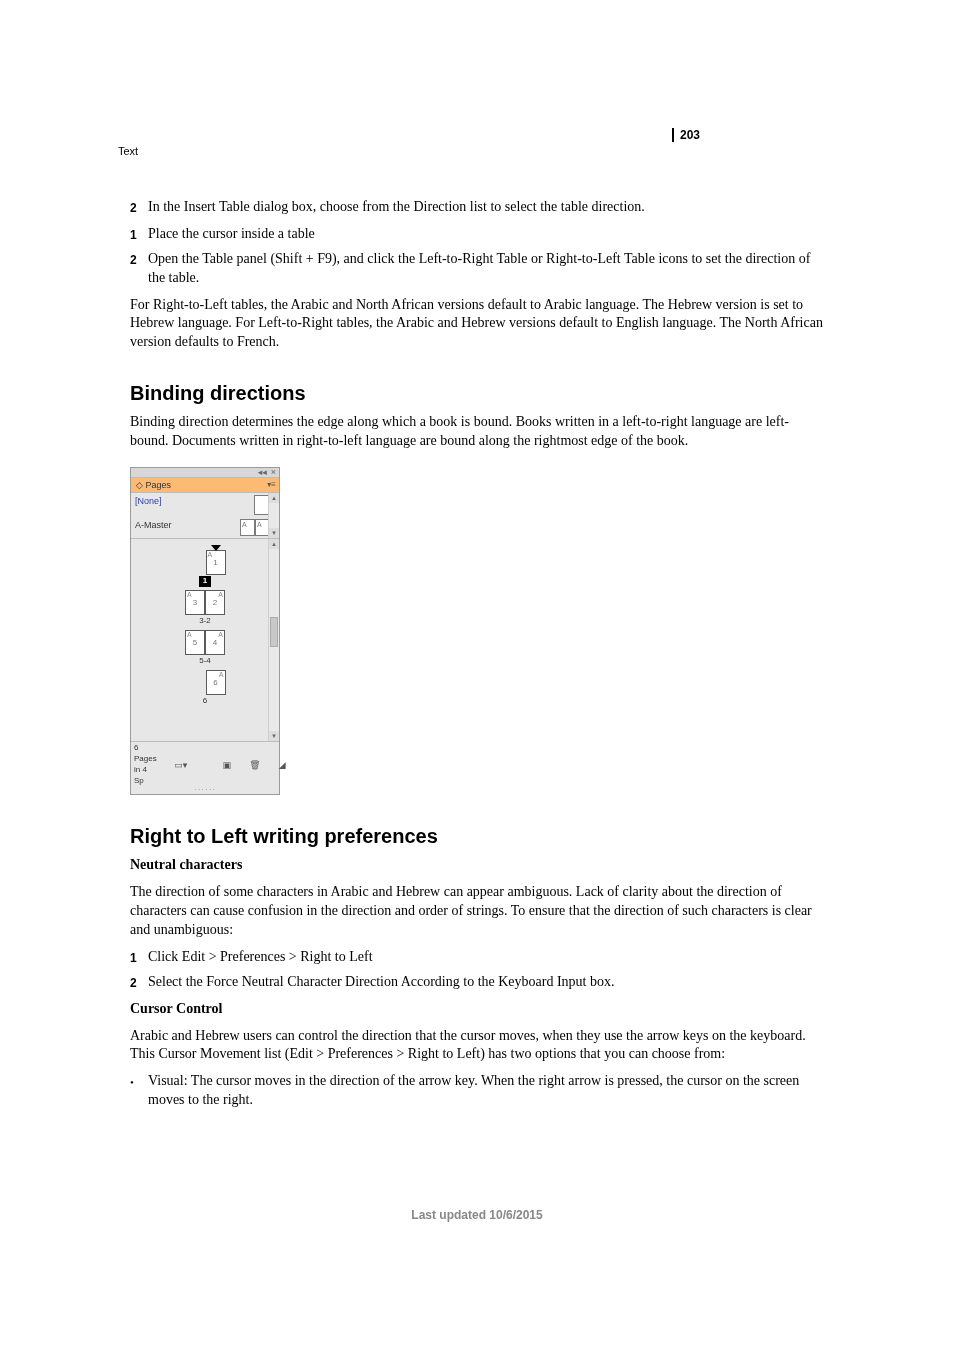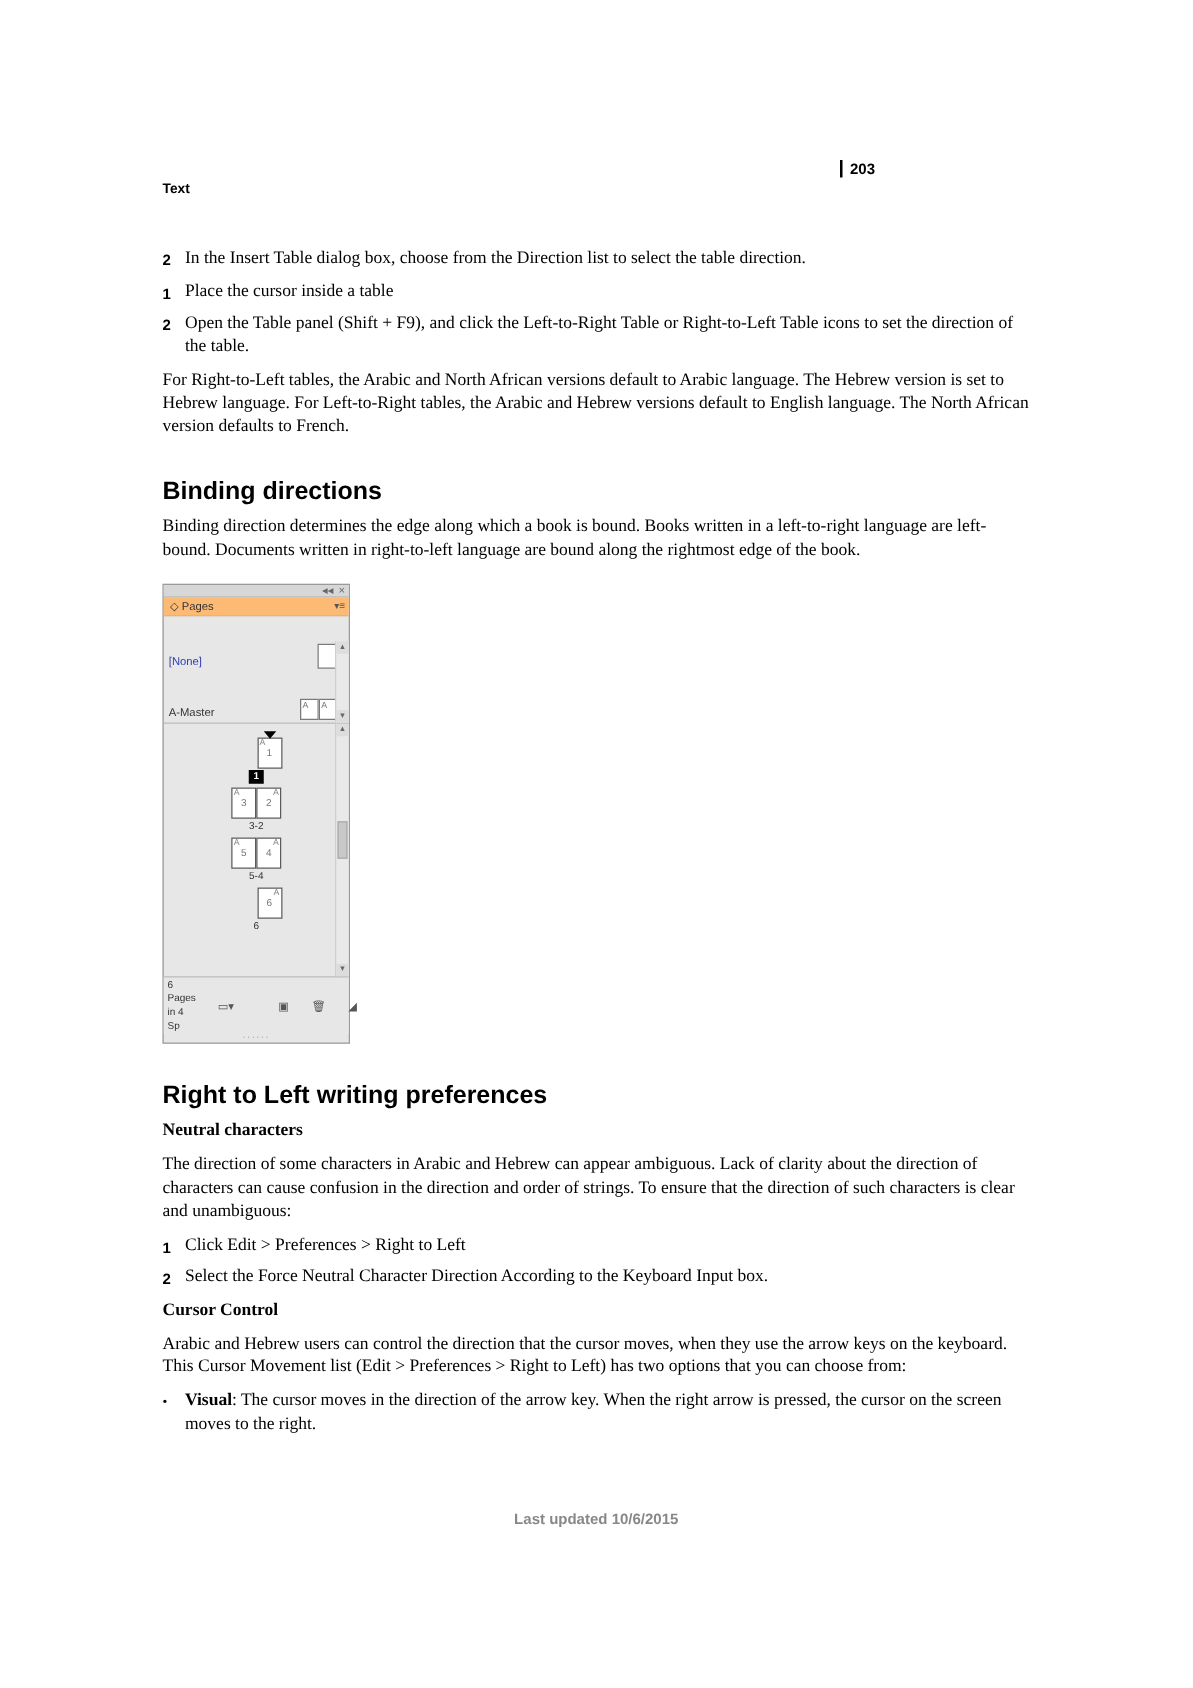--- a/index.html
+++ b/index.html
@@ -23,23 +23,23 @@
     right: 100px;
     border-left: 2px solid #000;
     padding-left: 6px;
     font-family: "Myriad Pro", Arial, Helvetica, sans-serif;
     font-weight: 700;
     font-size: 12px;
   }
   .section-label {
     position: absolute;
     top: 145px;
-    left: 130px;
+    left: 118px;
     font-family: "Myriad Pro", Arial, Helvetica, sans-serif;
-    font-weight: 700;
+    font-weight: 400;
     font-size: 11px;
   }
   .content {
     position: absolute;
     top: 198px;
     left: 130px;
     width: 695px;
     font-size: 14px;
     line-height: 1.35;
   }
@@ -85,21 +85,21 @@
     font-weight: 700;
     font-size: 20px;
     margin: 28px 0 6px 0;
     color: #000;
   }
   .subhead {
     font-weight: 700;
     margin: 4px 0 6px 0;
     font-size: 14px;
   }
-  .strong { font-weight: 700; }
+  .strong { font-weight: 400; }
   .figure {
     margin: 16px 0 12px 0;
   }
 
   
   .pages-panel {
     width: 148px;
     border: 1px solid #9a9a9a;
     background: #e7e7e7;
     font-family: Tahoma, Arial, sans-serif;
@@ -131,24 +131,23 @@
     font-size: 8px;
     color: #555;
   }
   .pp-masters {
     border-bottom: 1px solid #bcbcbc;
     padding: 0 3px;
     position: relative;
   }
   .pp-master-row {
     display: flex;
-    align-items: flex-end;
+    align-items: flex-start;
     justify-content: space-between;
     padding: 2px 6px 2px 1px;
-    margin-top: 20px;
   }
   .master-thumb {
     width: 14px; height: 18px;
     border: 1px solid #7a7a7a;
     background: #fff;
   }
   .master-pair { display: flex; gap: 0; }
   .master-pair .master-thumb {
     width: 12px; height: 15px; font-size: 7px;
     display:flex; align-items:flex-start; justify-content:flex-start;

